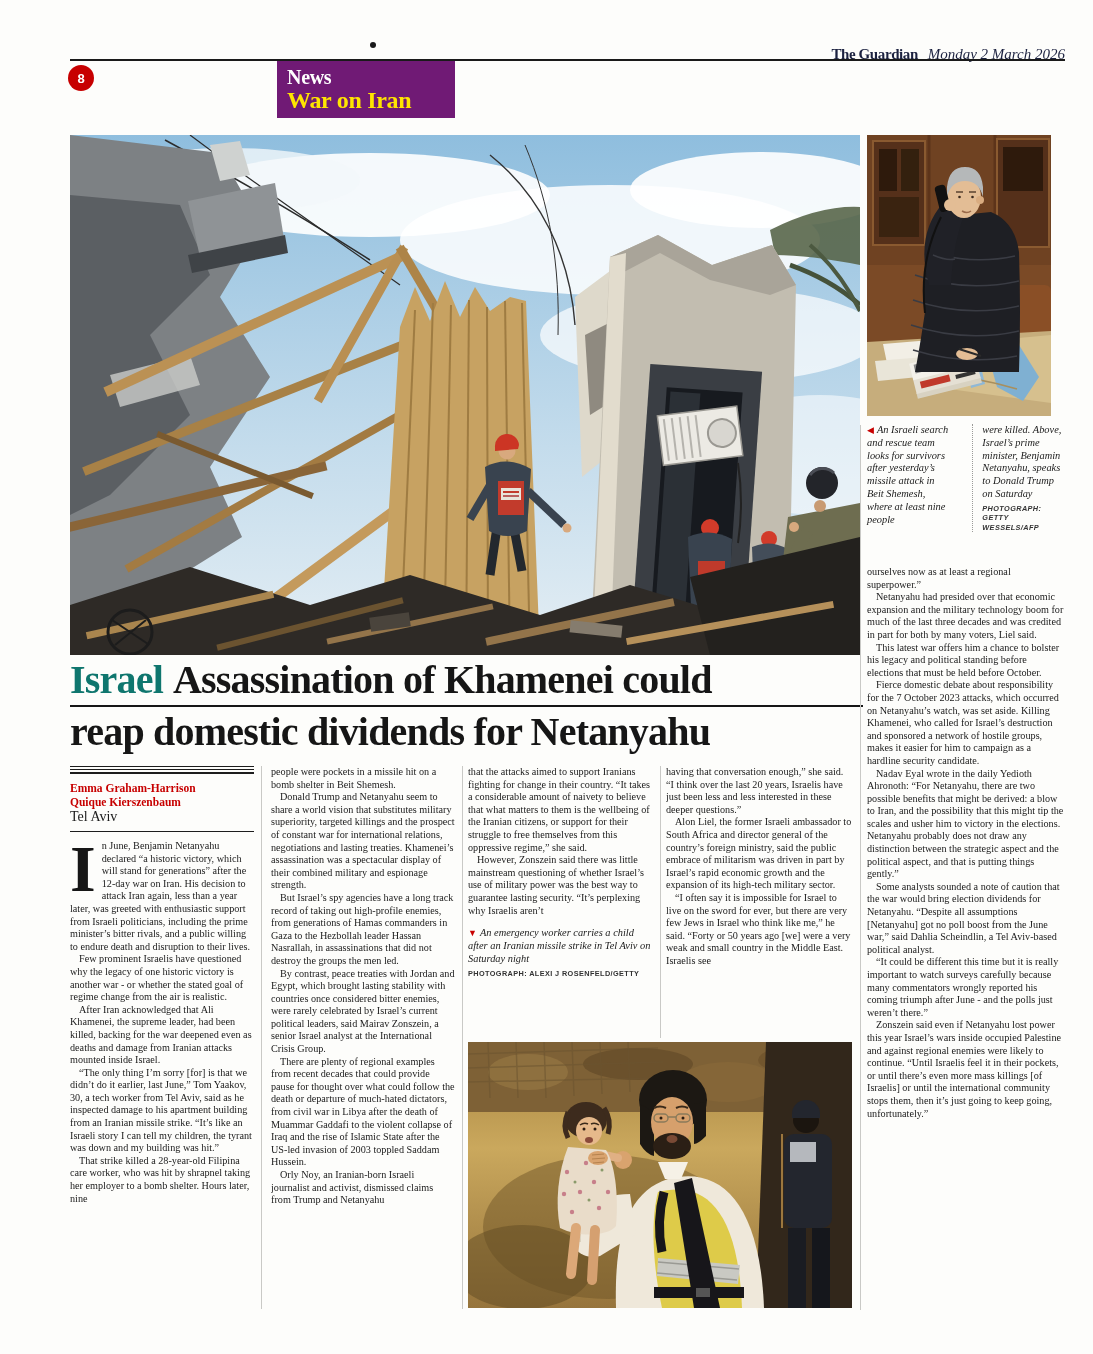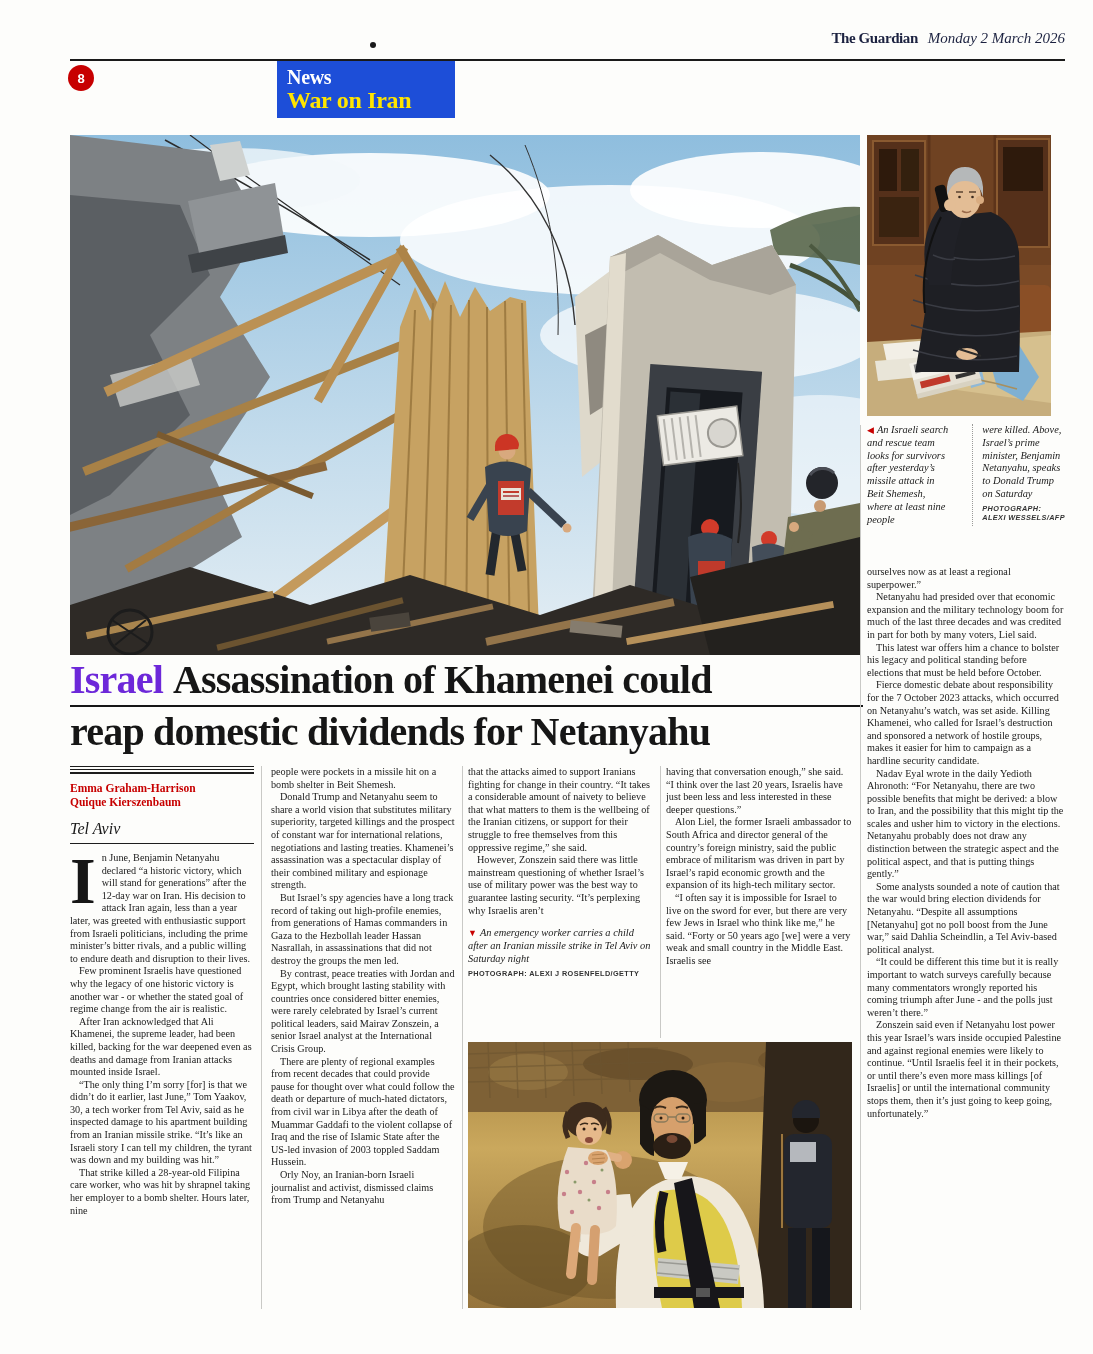--- a/index.html
+++ b/index.html
@@ -1,62 +1,62 @@
 <!DOCTYPE html>
 <html><head>
 <meta charset="utf-8">
 <style>
   * { margin:0; padding:0; box-sizing:border-box; }
   body { background:#e8e8e6; font-family:"Liberation Serif", serif; }
   .page { position:relative; width:1093px; height:1354px; background:#fdfdfb; margin:0 auto; overflow:hidden; }
 
   
   .reg-dot { position:absolute; left:370px; top:42px; width:6px; height:6px; border-radius:50%; background:#1a1a1a; }
-  .masthead { position:absolute; left:70px; top:30px; width:995px; text-align:right; font-size:15px; color:#1c2240; }
+  .masthead { position:absolute; left:70px; top:46px; width:995px; text-align:right; font-size:15px; color:#1c2240; }
   .masthead .name { font-weight:bold; letter-spacing:-0.4px; }
   .masthead .date { font-style:italic; margin-left:6px; }
   .header-rule { position:absolute; left:70px; top:59px; width:995px; height:2px; background:#1a1a1a; }
   .page-circle { position:absolute; left:68px; top:65px; width:26px; height:26px; border-radius:50%; background:#c70000;
                  color:#fff; font-family:"Liberation Sans",sans-serif; font-weight:bold; font-size:13px;
                  display:flex; align-items:center; justify-content:center; }
-  .section-box { position:absolute; left:277px; top:61px; width:178px; height:57px; background:#1d4ed8; padding:5px 10px 0 10px; }
+  .section-box { position:absolute; left:277px; top:61px; width:178px; height:57px; background:#701a75; padding:5px 10px 0 10px; }
   .section-box .sec { font-size:20px; font-weight:bold; color:#ffffff; line-height:23px; letter-spacing:-0.3px; }
   .section-box .topic { font-size:24px; font-weight:bold; color:#ffe500; line-height:23px; letter-spacing:-0.3px; }
 
   
   .photo { position:absolute; overflow:hidden; background:#888; }
   .photo svg { display:block; width:100%; height:100%; }
   .photo-main { left:70px; top:135px; width:790px; height:520px; }
   .photo-side { left:867px; top:135px; width:184px; height:281px; }
   .photo-bottom { left:468px; top:1042px; width:384px; height:266px; }
 
   
   .headline { position:absolute; left:70px; top:656px; width:793px; color:#161616; }
   .hl-line { font-size:40px; line-height:47px; font-weight:bold; letter-spacing:-0.8px; white-space:nowrap; }
-  .hl-line .kicker { color:#6d28d9; margin-right:10px; }
+  .hl-line .kicker { color:#0f766e; margin-right:10px; }
   .hl-rule { border-top:2px solid #161616; margin:2px 0 1px 0; }
 
   
   .col { position:absolute; top:766px; overflow:hidden; color:#1a1a1a; }
   .col-1 { left:70px;  width:184px; height:543px; }
   .col-2 { left:271px; width:184px; height:543px; }
   .col-3 { left:468px; width:185px; height:272px; overflow:visible; }
   .col-4 { left:666px; width:186px; height:272px; }
   .para { font-size:10.2px; line-height:12.6px; }
   .para + .para { text-indent:9px; }
   .vdiv { position:absolute; width:1px; background:#c9c9c6; }
   .vdiv-1 { left:261px; top:766px; height:543px; }
   .vdiv-2 { left:462px; top:766px; height:543px; }
   .vdiv-3 { left:660px; top:766px; height:272px; }
   .vdiv-side { left:860px; top:425px; height:885px; }
 
   
   .byline-rules { height:10px; background:repeating-linear-gradient(to bottom,#1d1d1d 0,#1d1d1d 1.2px,transparent 1.2px,transparent 3.2px); margin-bottom:5px; }
   .byline-author { color:#c70000; font-weight:bold; font-size:11.5px; line-height:14px; }
-  .byline-loc { font-style:italic; font-size:16px; line-height:14px; margin-top:13px; color:#1a1a1a; }
+  .byline-loc { font-size:14px; line-height:14px; margin-top:1px; color:#1a1a1a; }
   .byline-endrule { border-top:1px solid #1d1d1d; margin:7px 0 8px 0; }
   .dropcap { float:left; font-size:66px; line-height:52px; font-weight:bold; padding:3px 6px 0 0; color:#161616; }
 
   
   .caption { font-style:italic; font-size:10.4px; line-height:12.8px; color:#1a1a1a; margin-top:10px; }
   .tri { color:#c70000; font-style:normal; font-size:9px; margin-right:3px; }
   .credit { font-family:"Liberation Sans",sans-serif; font-weight:bold; font-size:7.3px; letter-spacing:0.4px; color:#333; margin-top:3px; line-height:9.5px; }
 
   
   .side-cap { position:absolute; left:867px; top:424px; width:198px; display:flex;gap:12px; }
@@ -425,21 +425,21 @@
           <line x1="124" y1="117" x2="137" y2="116"></line>
           <line x1="125" y1="121" x2="136" y2="120"></line>
       </g>
     </svg>
   </div>
 
   <div class="side-cap">
     <div class="cap-col"><span class="tri">◀</span><span>An Israeli search and rescue team looks for survivors after yesterday’s missile attack in Beit Shemesh, where at least nine people</span></div>
     <div class="cap-col right">
       <span>were killed. Above, Israel’s prime minister, Benjamin Netanyahu, speaks to Donald Trump on Saturday</span>
-      <div class="credit">PHOTOGRAPH: ALEXI WESSELS/AFP</div>
+      <div class="credit">PHOTOGRAPH: GETTY WESSELS/AFP</div>
     </div>
   </div>
 
   <div class="side-body">
     <p class="para">ourselves now as at least a regional superpower.”</p>
     <p class="para">Netanyahu had presided over that economic expansion and the military technology boom for much of the last three decades and was credited in part for both by many voters, Liel said.</p>
     <p class="para">This latest war offers him a chance to bolster his legacy and political standing before elections that must be held before October.</p>
     <p class="para">Fierce domestic debate about responsibility for the 7 October 2023 attacks, which occurred on Netanyahu’s watch, was set aside. Killing Khamenei, who called for Israel’s destruction and sponsored a network of hostile groups, makes it easier for him to campaign as a hardline security candidate.</p>
     <p class="para">Nadav Eyal wrote in the daily Yedioth Ahronoth: “For Netanyahu, there are two possible benefits that might be derived: a blow to Iran, and the possibility that this might tip the scales and usher him to victory in the elections. Netanyahu probably does not draw any distinction between the strategic aspect and the political aspect, and that is putting things gently.”</p>
     <p class="para">Some analysts sounded a note of caution that the war would bring election dividends for Netanyahu. “Despite all assumptions [Netanyahu] got no poll boost from the June war,” said Dahlia Scheindlin, a Tel Aviv-based political analyst.</p>

